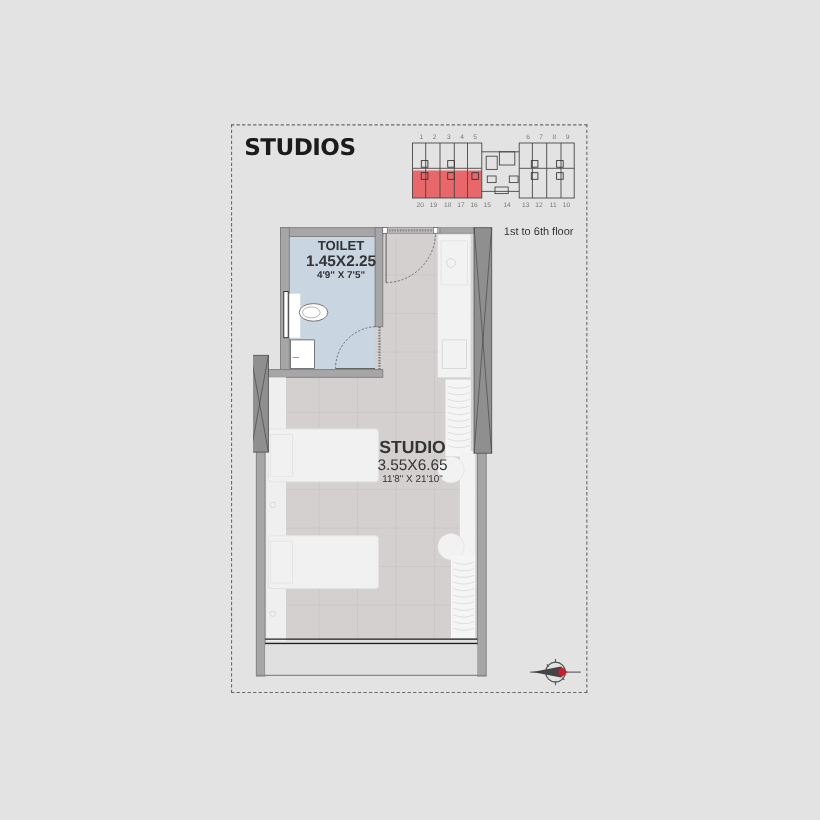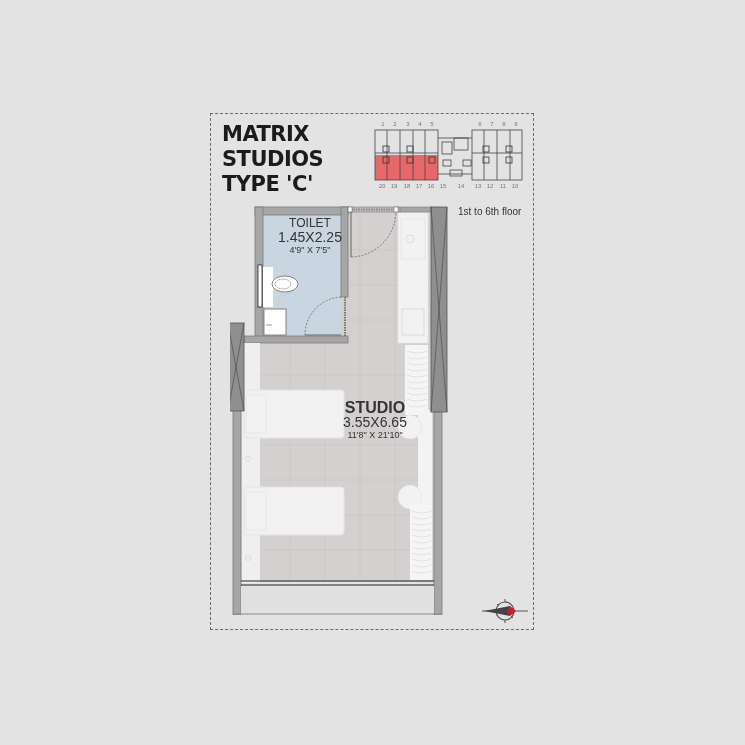--- a/index.html
+++ b/index.html
@@ -11,23 +11,21 @@
   .keyplan{left:370px;top:118px;width:155px;height:75px;}
   .floor-note{left:458px;top:206px;font-size:10px;color:#333;}
   .room-label{color:#333;text-align:center;}
 </style>
 </head>
 <body>
 
 <div class="abs frame"></div>
 
 <div class="abs title">
-  <div>MATRIX</div>
   <div>STUDIOS</div>
-  <div>TYPE 'C'</div>
 </div>
 
 <div class="abs keyplan">
   <svg width="155" height="75" viewBox="0 0 155 75">
 
     <g font-family="Liberation Sans, sans-serif" font-size="6" fill="#777" text-anchor="middle">
       <text x="13" y="8">1</text>
       <text x="25" y="8">2</text>
       <text x="38" y="8">3</text>
       <text x="50" y="8">4</text>
@@ -197,21 +195,21 @@
     <line x1="201" y1="2" x2="217" y2="207" stroke="#444" stroke-width="0.6"></line>
     <line x1="217" y1="2" x2="201" y2="207" stroke="#444" stroke-width="0.6"></line>
 
     <line x1="11" y1="376" x2="204" y2="376" stroke="#222" stroke-width="1.2"></line>
     <line x1="11" y1="380" x2="204" y2="380" stroke="#222" stroke-width="1.2"></line>
     <rect x="11" y="381" width="193" height="28" fill="#e0e0e0"></rect>
     <line x1="3" y1="409" x2="212" y2="409" stroke="#888" stroke-width="1"></line>
   </svg>
 </div>
 
-<div class="abs room-label" style="left:262px;top:215px;width:96px;">
+<div class="abs room-label" style="left:262px;top:215px;width:96px;font-weight:bold;">
   <div style="font-size:12px;line-height:16px;">TOILET</div>
   <div style="font-size:14px;line-height:13px;">1.45X2.25</div>
   <div style="font-size:9px;line-height:13px;">4'9" X 7'5"</div>
 </div>
 
 <div class="abs room-label" style="left:330px;top:400px;width:90px;">
   <div style="font-size:16px;line-height:16px;font-weight:bold;">STUDIO</div>
   <div style="font-size:14px;line-height:13px;">3.55X6.65</div>
   <div style="font-size:9px;line-height:13px;">11'8" X 21'10"</div>
 </div>

